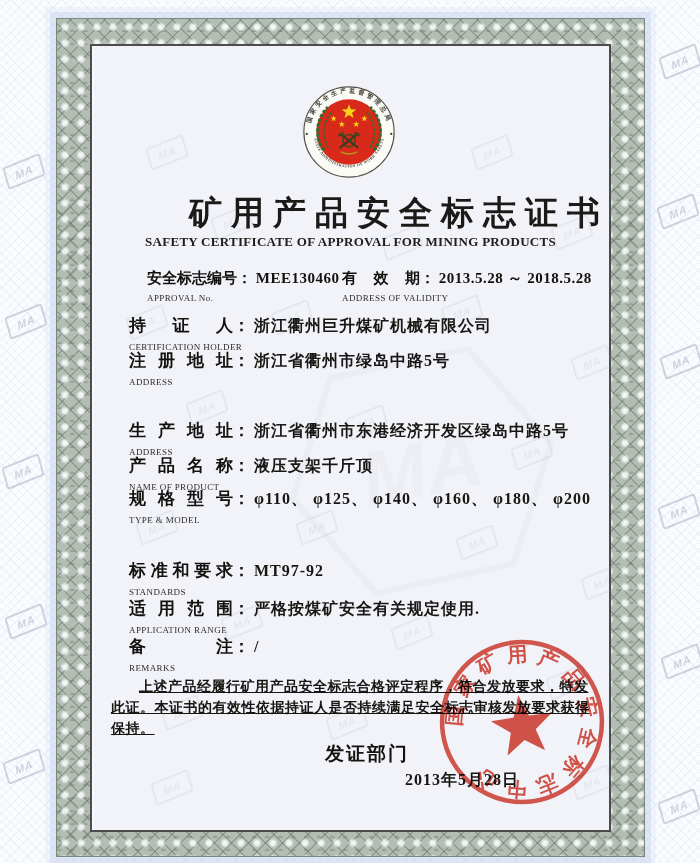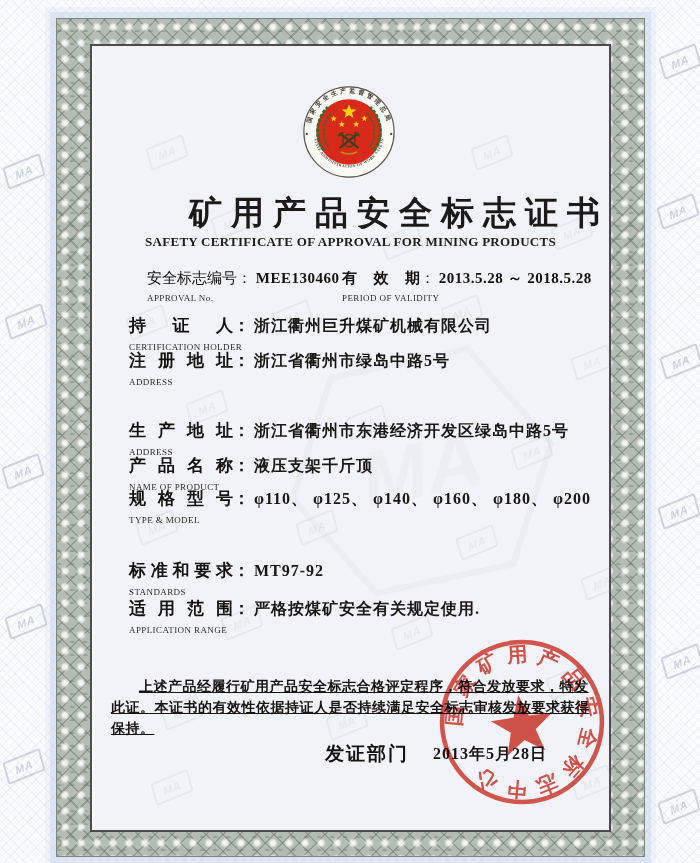--- a/index.html
+++ b/index.html
@@ -50,42 +50,42 @@
   }
   .subtitle{
     position:absolute;left:0;top:188px;width:100%;text-align:center;
     font-size:13px;font-weight:700;color:#22201d;letter-spacing:.3px;
     font-family:"Liberation Serif", serif;
   }
   
   .aprow{position:absolute;top:223px;left:0;width:100%;font-size:15px;color:#14120f;}
   .apleft{position:absolute;left:55px;top:0;}
   .apright{position:absolute;left:250px;top:0;}
-  .aplabel{font-weight:400;font-family:"Liberation Sans", sans-serif;}
+  .aplabel{font-weight:700;font-family:"Liberation Sans", sans-serif;}
   .vlabel{display:inline-block;width:78px;text-align:justify;text-align-last:justify;font-weight:700;font-family:"Liberation Sans", sans-serif;}
   .apval{font-family:"Liberation Serif", serif;font-weight:600;letter-spacing:.5px;}
   .en{font:400 9px "Liberation Serif", serif;color:#2e2c29;letter-spacing:.4px;margin-top:5px;}
   
   .frow{position:absolute;left:37px;width:470px;white-space:nowrap;}
   .flabel{
     display:inline-block;width:104px;text-align:justify;text-align-last:justify;
     font:700 17px "Liberation Sans", sans-serif;color:#14120f;vertical-align:bottom;
   }
   .fcolon{font:700 17px "Liberation Sans", sans-serif;color:#14120f;}
   .fvalue{font:600 16px "Liberation Serif", serif;color:#191713;letter-spacing:1px;padding-left:4px;}
   
   .statement{
     position:absolute;left:19px;top:630px;width:486px;
     font:600 14px "Liberation Serif", serif;color:#181512;line-height:21px;
     text-indent:2em;letter-spacing:.5px;text-decoration:underline;
   }
   .issuer{position:absolute;left:180px;top:695px;width:190px;text-align:center;}
   .issuer-cn{font:700 19px "Liberation Sans", sans-serif;color:#14120f;letter-spacing:2px;}
   .issuer-en{font:400 12px "Liberation Serif", serif;color:#2b2926;margin-top:2px;letter-spacing:1px;}
-  .issue-date{position:absolute;left:313px;top:698px;font:600 16px "Liberation Serif", serif;color:#181512;letter-spacing:1px;margin-left:28px;}
+  .issue-date{position:absolute;left:313px;top:724px;font:600 16px "Liberation Serif", serif;color:#181512;letter-spacing:1px;}
   .seal{position:absolute;left:344px;top:590px;width:172px;height:172px;mix-blend-mode:multiply;opacity:.92;transform:rotate(-8deg);}
 </style>
 </head>
 <body>
 
 <div class="page">
 
   <span class="wm" style="left:4px;top:160px">MA</span>
   <span class="wm" style="left:6px;top:310px">MA</span>
   <span class="wm" style="left:3px;top:460px">MA</span>
@@ -176,21 +176,21 @@
 
       <div class="aprow">
         <div class="apleft">
           <span class="aplabel">安全标志编号</span><span class="aplabel">：</span>
           <span class="apval">MEE130460</span>
           <div class="en">APPROVAL No.</div>
         </div>
         <div class="apright">
           <span class="vlabel">有效期</span><span class="aplabel">：</span>
           <span class="apval">2013.5.28 ～ 2018.5.28</span>
-          <div class="en">PERIOD OF VALIDITY</div>
+          <div class="en">ADDRESS OF VALIDITY</div>
         </div>
       </div>
 
       <div class="frow" style="top:268px">
         <span class="flabel">持证人</span><span class="fcolon">：</span><span class="fvalue">浙江衢州巨升煤矿机械有限公司</span>
         <div class="en">CERTIFICATION HOLDER</div>
       </div>
       <div class="frow" style="top:303px">
         <span class="flabel">注册地址</span><span class="fcolon">：</span><span class="fvalue">浙江省衢州市绿岛中路5号</span>
         <div class="en">ADDRESS</div>
@@ -207,20 +207,24 @@
         <span class="flabel">规格型号</span><span class="fcolon">：</span><span class="fvalue">φ110、 φ125、 φ140、 φ160、 φ180、 φ200</span>
         <div class="en">TYPE &amp; MODEL</div>
       </div>
       <div class="frow" style="top:513px">
         <span class="flabel">标准和要求</span><span class="fcolon">：</span><span class="fvalue">MT97-92</span>
         <div class="en">STANDARDS</div>
       </div>
       <div class="frow" style="top:551px">
         <span class="flabel">适用范围</span><span class="fcolon">：</span><span class="fvalue">严格按煤矿安全有关规定使用.</span>
         <div class="en">APPLICATION RANGE</div>
+      </div>
+      <div class="frow" style="top:589px">
+        <span class="flabel">备注</span><span class="fcolon">：</span><span class="fvalue">/</span>
+        <div class="en">REMARKS</div>
       </div>
 
       <div class="statement">上述产品经履行矿用产品安全标志合格评定程序，符合发放要求，特发此证。本证书的有效性依据持证人是否持续满足安全标志审核发放要求获得保持。</div>
 
       <div class="issuer">
         <div class="issuer-cn">发证部门</div>
       </div>
       <div class="issue-date">2013年5月28日</div>
 
       <svg class="seal" viewBox="0 0 170 170">

